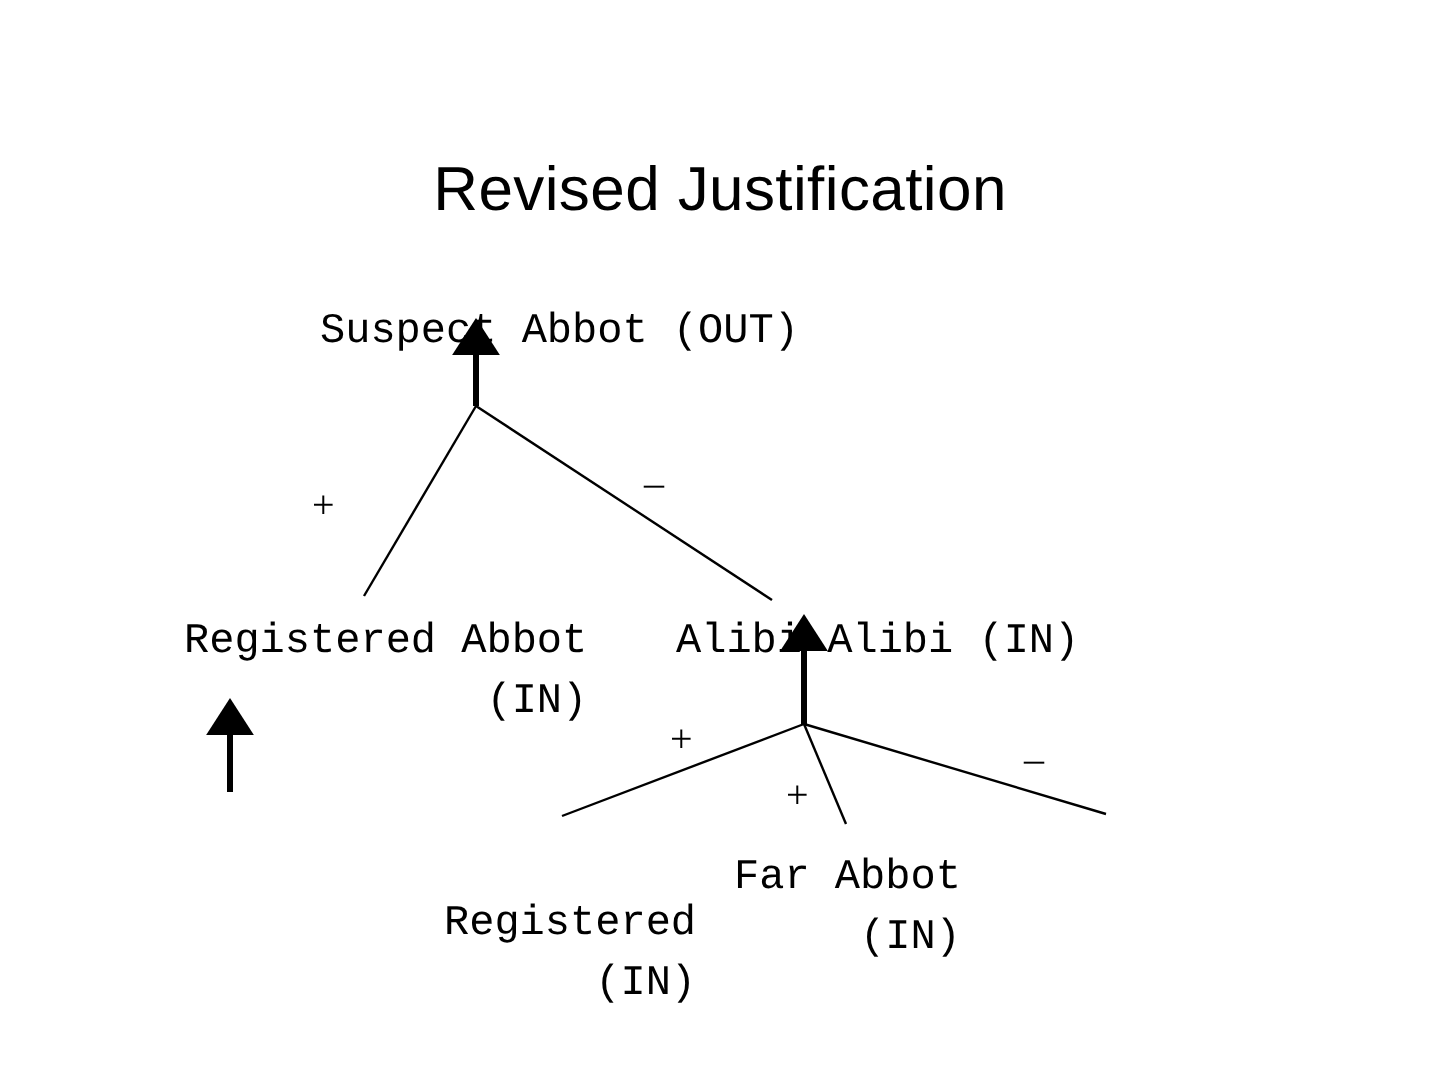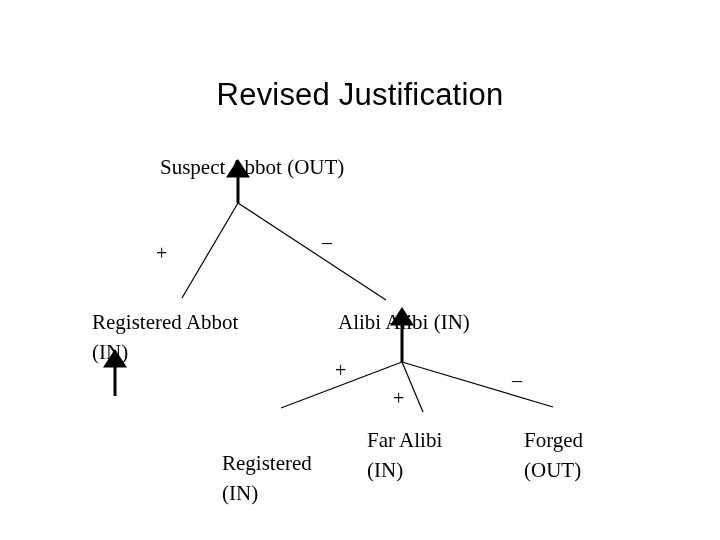--- a/index.html
+++ b/index.html
@@ -26,25 +26,26 @@
     font-family: "Liberation Sans", "DejaVu Sans", sans-serif;
     font-size: 31px;
     font-weight: normal;
     line-height: 34px;
     color: #000000;
     letter-spacing: 0.2px;
     white-space: nowrap;
   }
   .node-label {
     position: absolute;
-    font-family: Liberation Serif, serif;
+    font-family: Liberation Mono, monospace;
     font-size: 21px;
     line-height: 30px;
     color: #000000;
     white-space: pre-line;
+    text-align: right;
   }
   .edge-sign {
     position: absolute;
     font-family: "Liberation Serif", "DejaVu Serif", serif;
     font-size: 20px;
     line-height: 20px;
     color: #000000;
   }
   #edge-canvas {
     position: absolute;
@@ -102,25 +103,23 @@
   <div class="node-label" id="node-suspect">Suspect Abbot (OUT)</div>
 
   <div class="node-label" id="node-beneficiary">Registered Abbot
 (IN)</div>
 
   <div class="node-label" id="node-alibi">Alibi Alibi (IN)</div>
 
   <div class="node-label" id="node-registered">Registered
 (IN)</div>
 
-  <div class="node-label" id="node-faraway">Far Alibi
+  <div class="node-label" id="node-faraway">Far Abbot
 (IN)</div>
 
-  <div class="node-label" id="node-forged">Forged
-(OUT)</div>
 
   <div class="edge-sign" id="sign-suspect-beneficiary">+</div>
 
   <div class="edge-sign" id="sign-suspect-alibi">–</div>
 
   <div class="edge-sign" id="sign-alibi-registered">+</div>
 
   <div class="edge-sign" id="sign-alibi-faraway">+</div>
 
   <div class="edge-sign" id="sign-alibi-forged">–</div>

